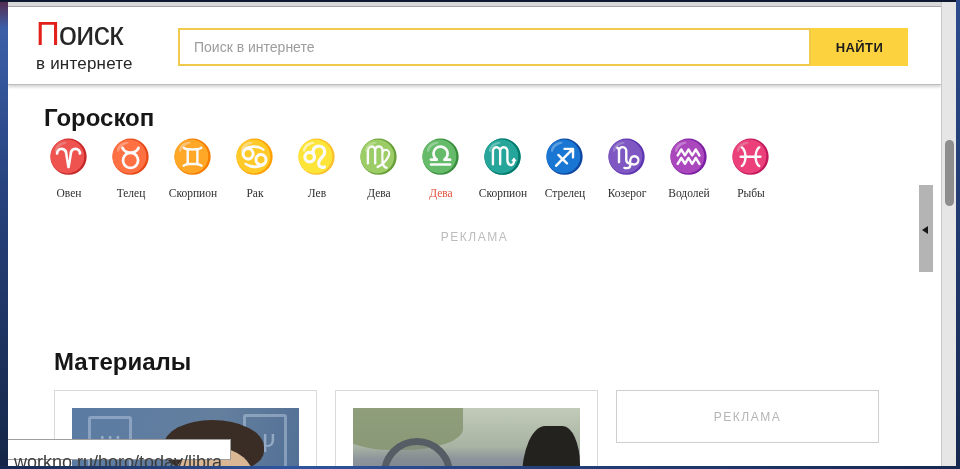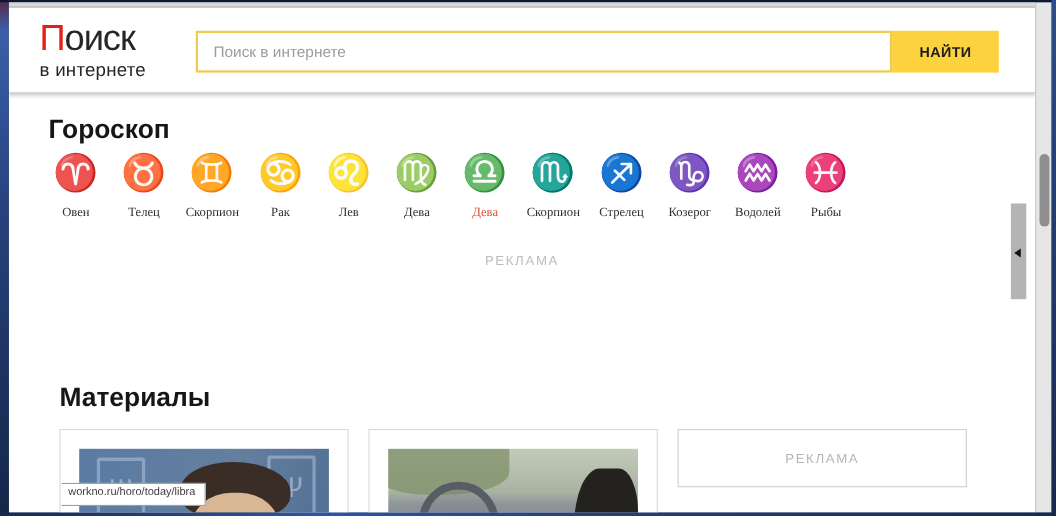--- a/index.html
+++ b/index.html
@@ -78,21 +78,21 @@
   .photo-car { background:linear-gradient(180deg,#c2cbb9 0%, #a9b3a3 26%, #8d949b 34%, #7b828a 52%, #686f77 100%); }
   .green-blob { position:absolute; left:-10px; top:0; width:120px; height:42px; background:#82926c;
                 border-radius:0 0 50% 40%; opacity:.8; }
   .wheel { position:absolute; left:28px; top:30px; width:72px; height:72px; border:7px solid #565d64;
            border-radius:50%; background:rgba(120,126,133,.35); }
   .figure { position:absolute; right:0px; top:18px; width:58px; height:130px; background:#24221f; border-radius:40% 30% 0 0; }
 
   
   .status-tip { position:absolute; left:0; top:437px; height:21px; background:#fff;
                 border:1px solid #9f9f9f; border-left:none;
-                font-size:10px; color:#3d3d3d; padding:2px 8px 0 6px; z-index:5; white-space:nowrap;margin-left:48px; }
+                font-size:18px; color:#3d3d3d; padding:12px 8px 0 6px; z-index:5; white-space:nowrap; }
 </style>
 </head>
 <body>
 
 <div class="screen">
 
   <div class="viewport">
     <div class="top-strip"></div>
 
     <div class="header">

